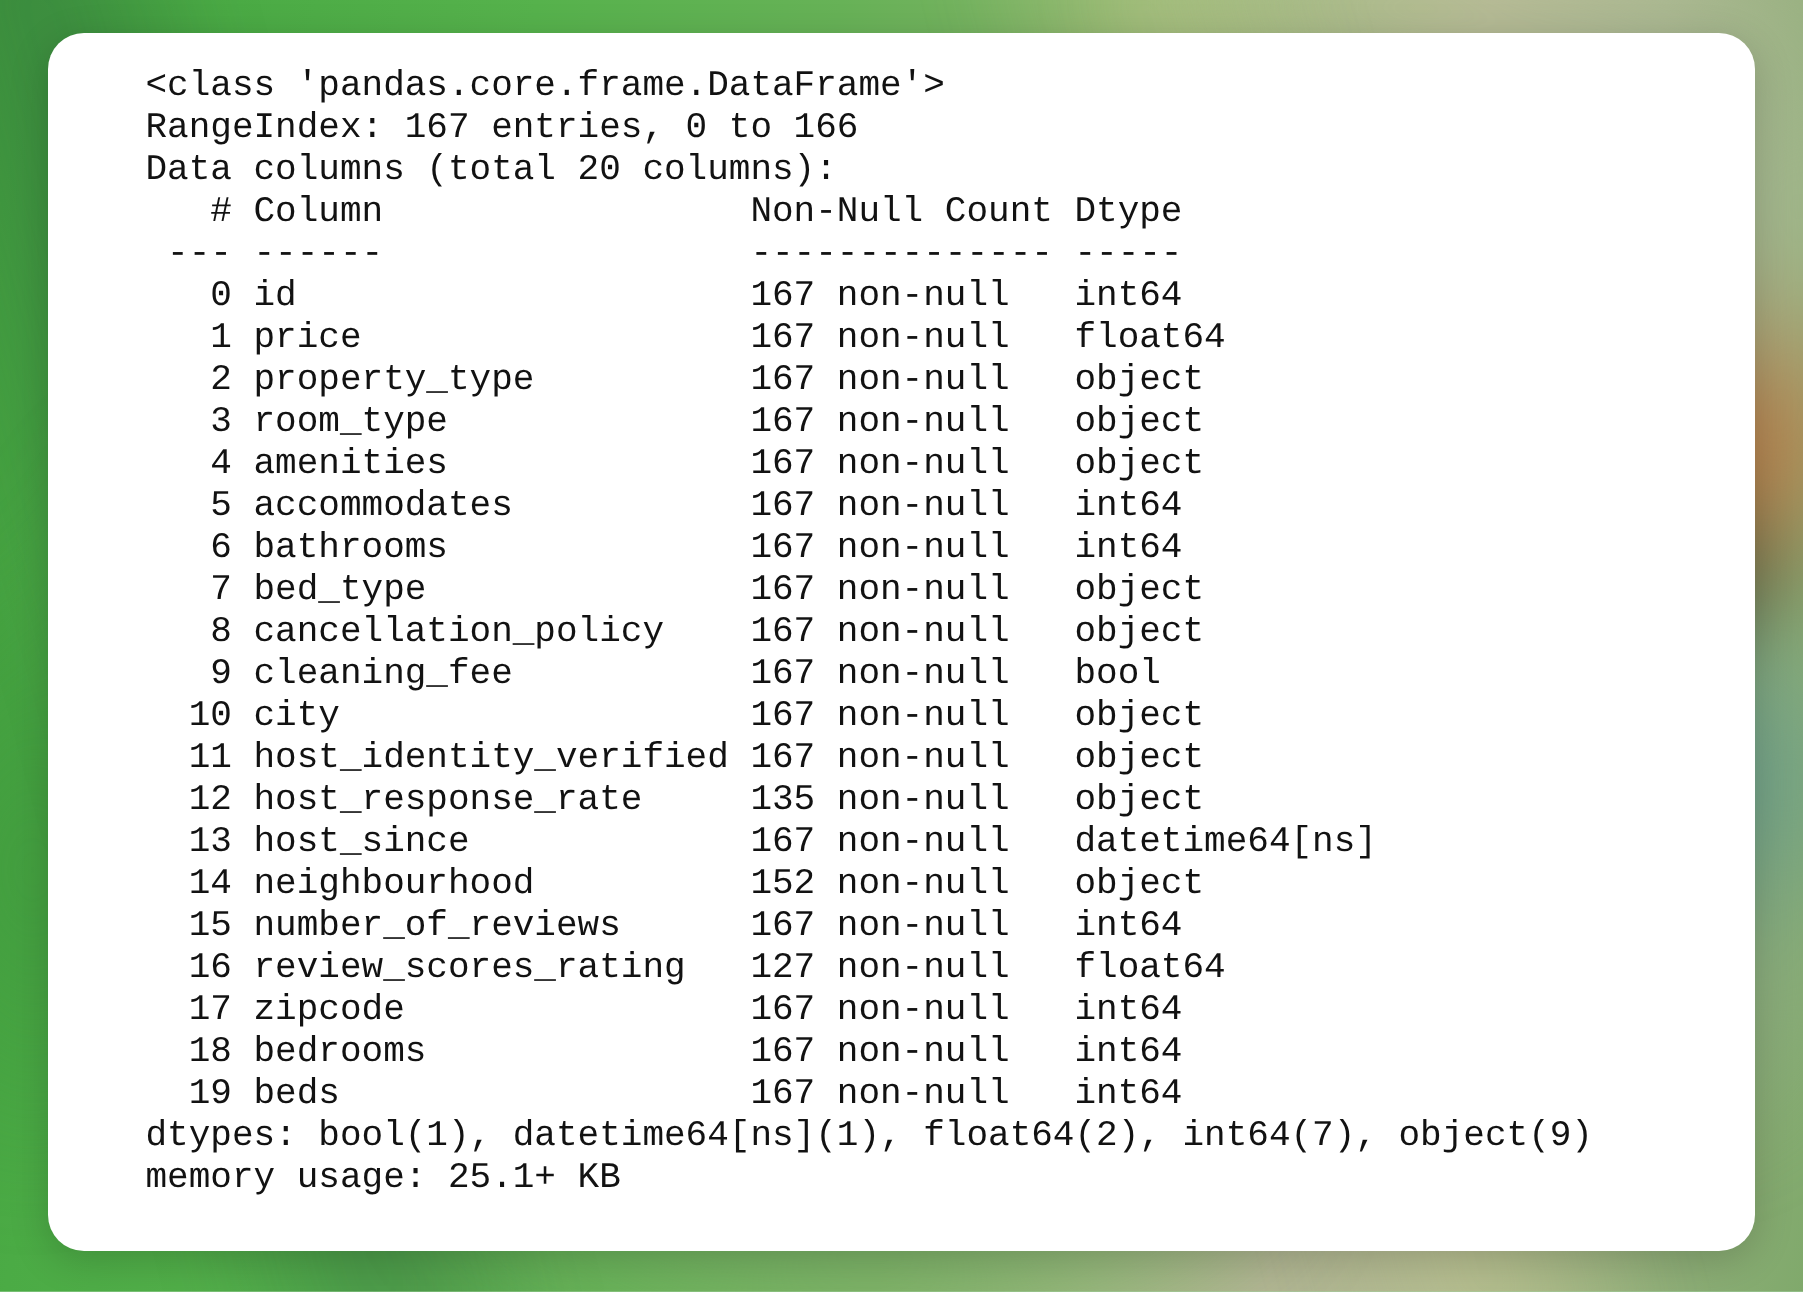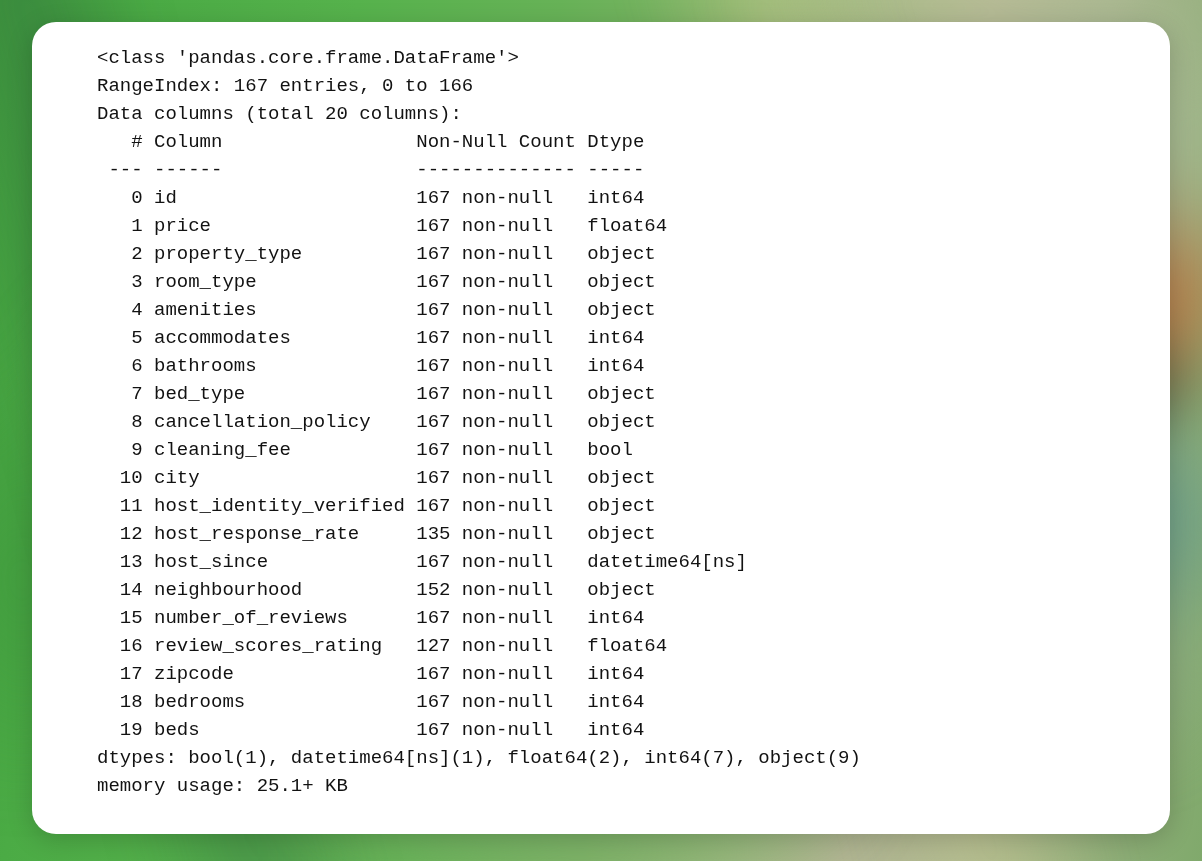--- a/index.html
+++ b/index.html
@@ -73,21 +73,21 @@
     z-index: 2;
     overflow: hidden;
   }
 
   #info-output {
     position: absolute;
     left: 65px;
     top: 22px;
     margin: 0;
     font-family: "Liberation Mono", "DejaVu Sans Mono", monospace;
-    font-size: 19px;
+    font-size: 24px;
     line-height: 28px;
     color: #121212;
     white-space: pre;
     letter-spacing: 0px;
     -webkit-font-smoothing: antialiased;
   }
   #info-output .line { display: block; height: 28px; }
 </style>
 </head>
 <body>

